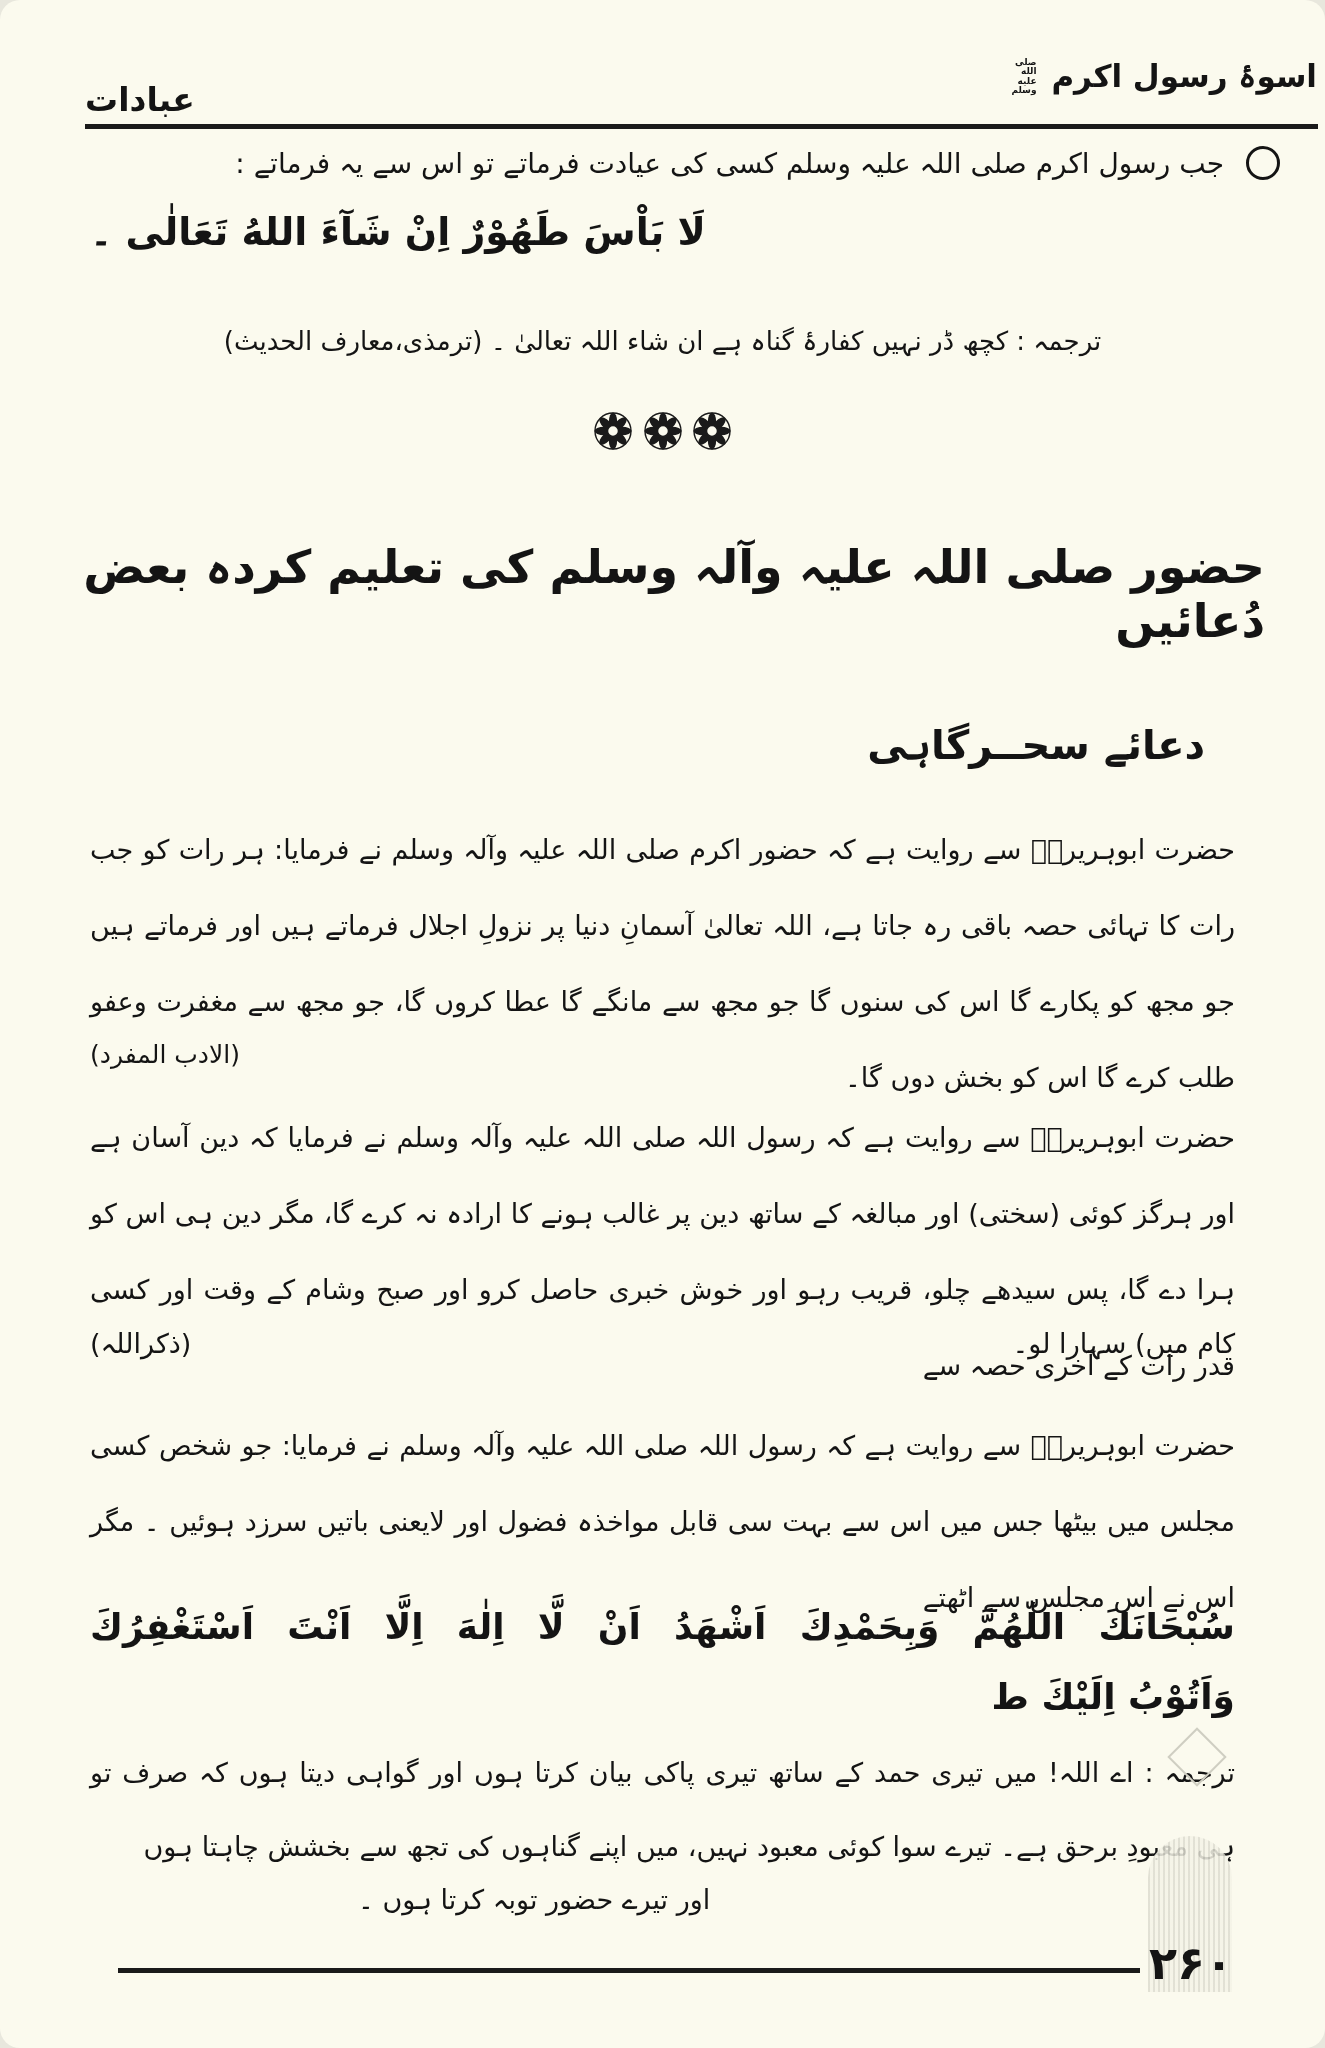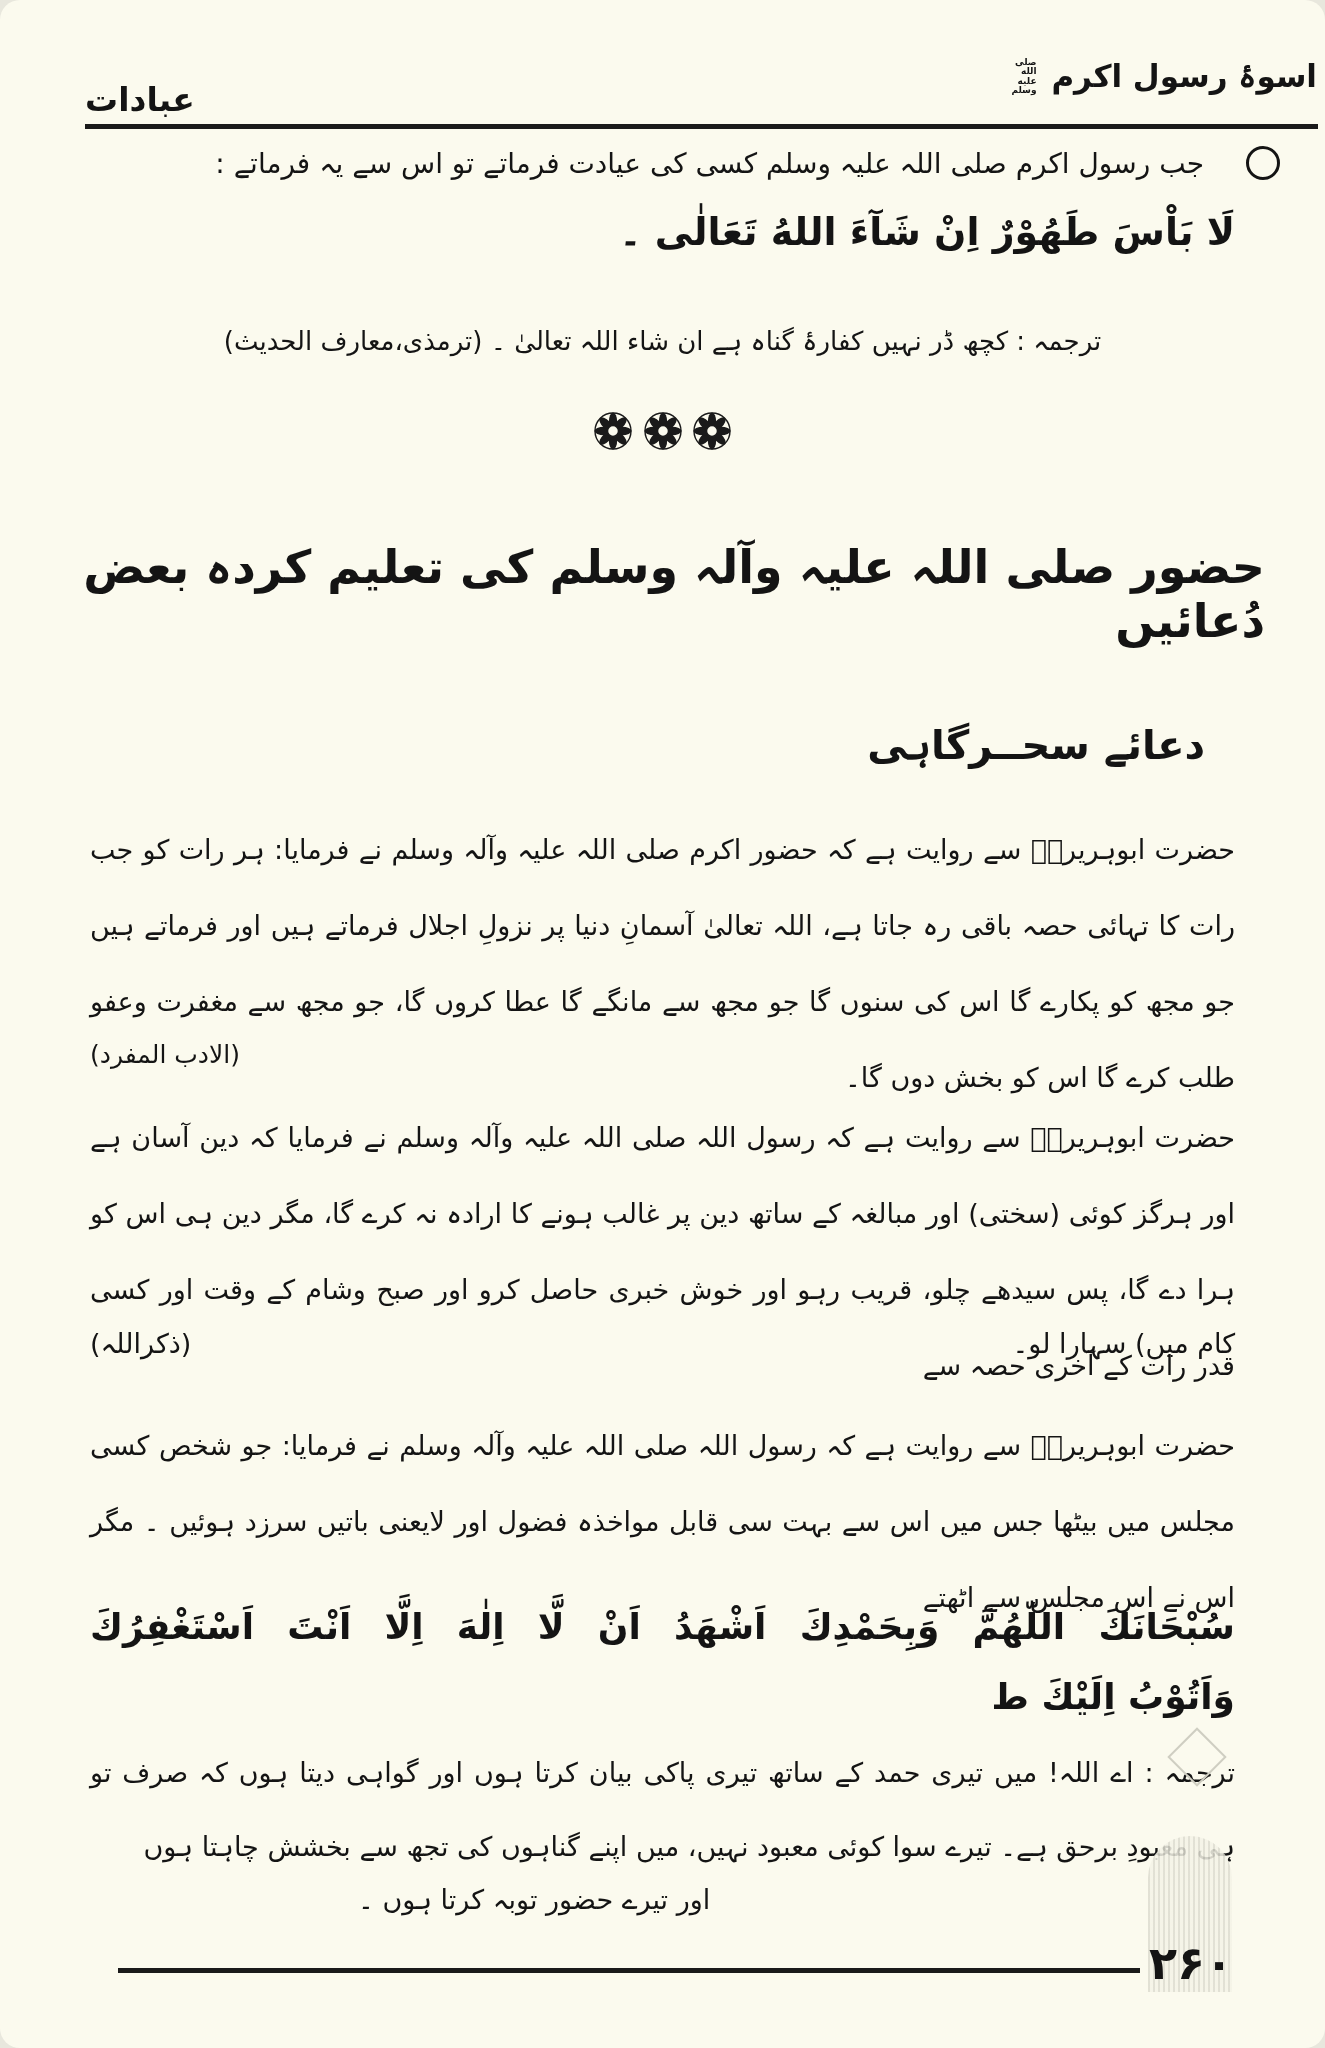--- a/index.html
+++ b/index.html
@@ -17,24 +17,24 @@
     overflow:hidden;
     border-radius:20px;
   }
   .abs{position:absolute;}
   
   .hdr-right{top:58px;right:8px;width:320px;text-align:right;font-size:31px;font-weight:bold;}
   .hdr-honorific{display:inline-block;width:34px;font-size:9px;line-height:1.05;vertical-align:top;margin-right:4px;font-weight:bold;}
   .hdr-left{top:80px;left:85px;font-size:33px;font-weight:bold;}
   .hdr-rule{top:124px;left:85px;width:1233px;height:5px;background:#1a1a1a;}
   
-  .bullet-row{top:146px;left:90px;width:1190px;display:flex;align-items:flex-end;gap:42px;font-size:28px;}
+  .bullet-row{top:146px;left:90px;width:1190px;display:flex;align-items:flex-end;gap:22px;font-size:28px;}
   .bullet-circle{width:28px;height:28px;border:3px solid #141414;border-radius:50%;flex:0 0 auto;background:transparent;}
   
-  .arabic-1{top:210px;left:90px;width:1145px;text-align:right;font-size:38px;font-weight:bold;}
+  .arabic-1{top:210px;left:90px;width:1145px;text-align:left;font-size:38px;font-weight:bold;}
   .trans-1{top:326px;left:90px;width:1145px;text-align:center;font-size:26px;}
   
   .ornaments{top:412px;left:0;width:1325px;text-align:center;}
   .ornaments svg{margin:0 3px;}
   
   .chapter-title{top:540px;left:60px;width:1205px;font-size:46px;font-weight:bold;}
   .section-heading{top:722px;right:120px;font-size:40px;font-weight:bold;}
   
   .para{left:90px;width:1145px;font-size:27px;line-height:76px;text-align:justify;}
   .p1{top:812px;}

